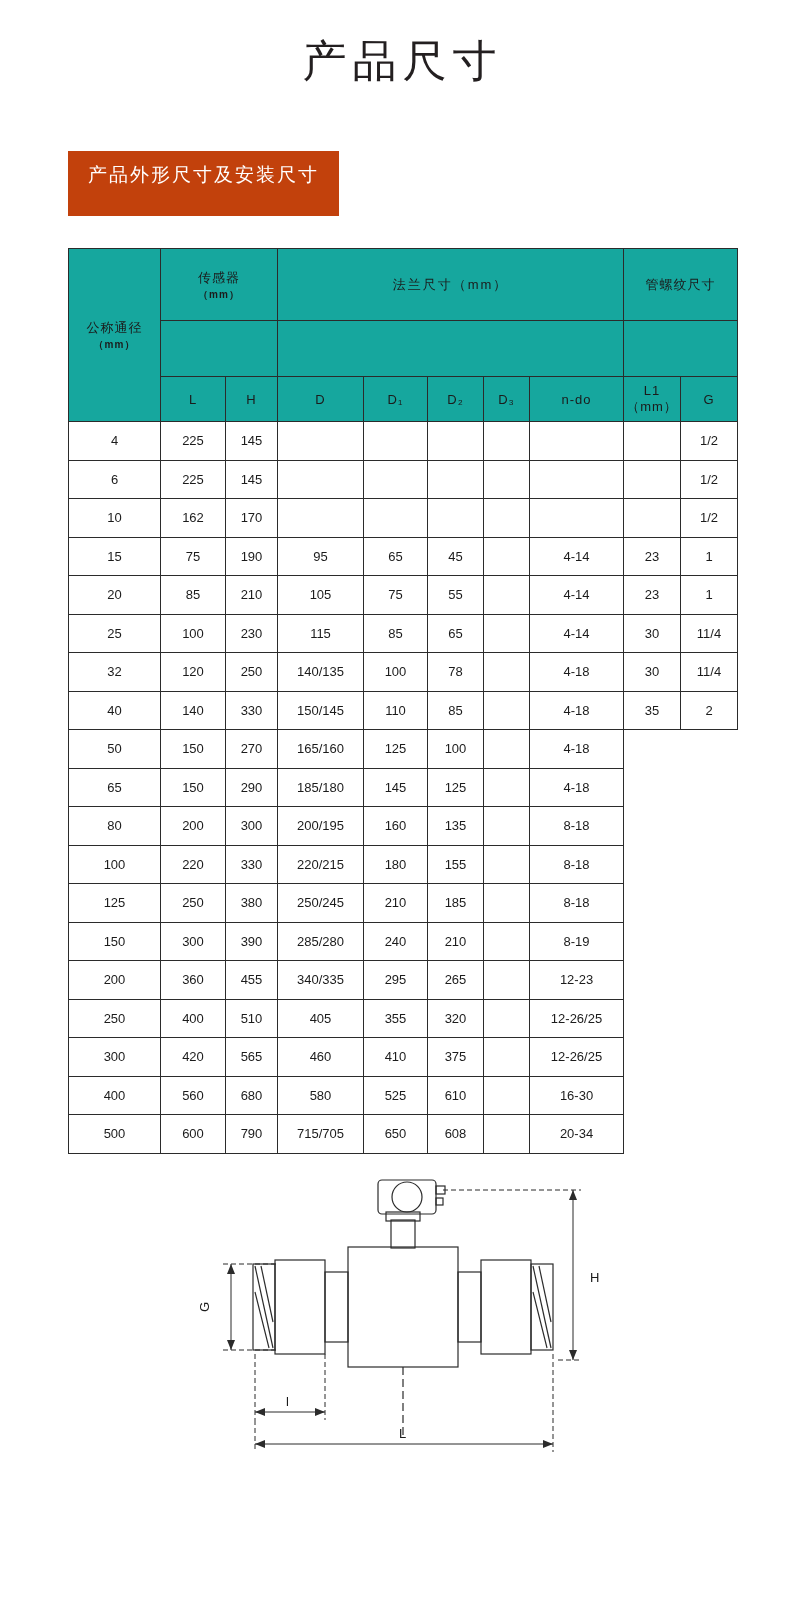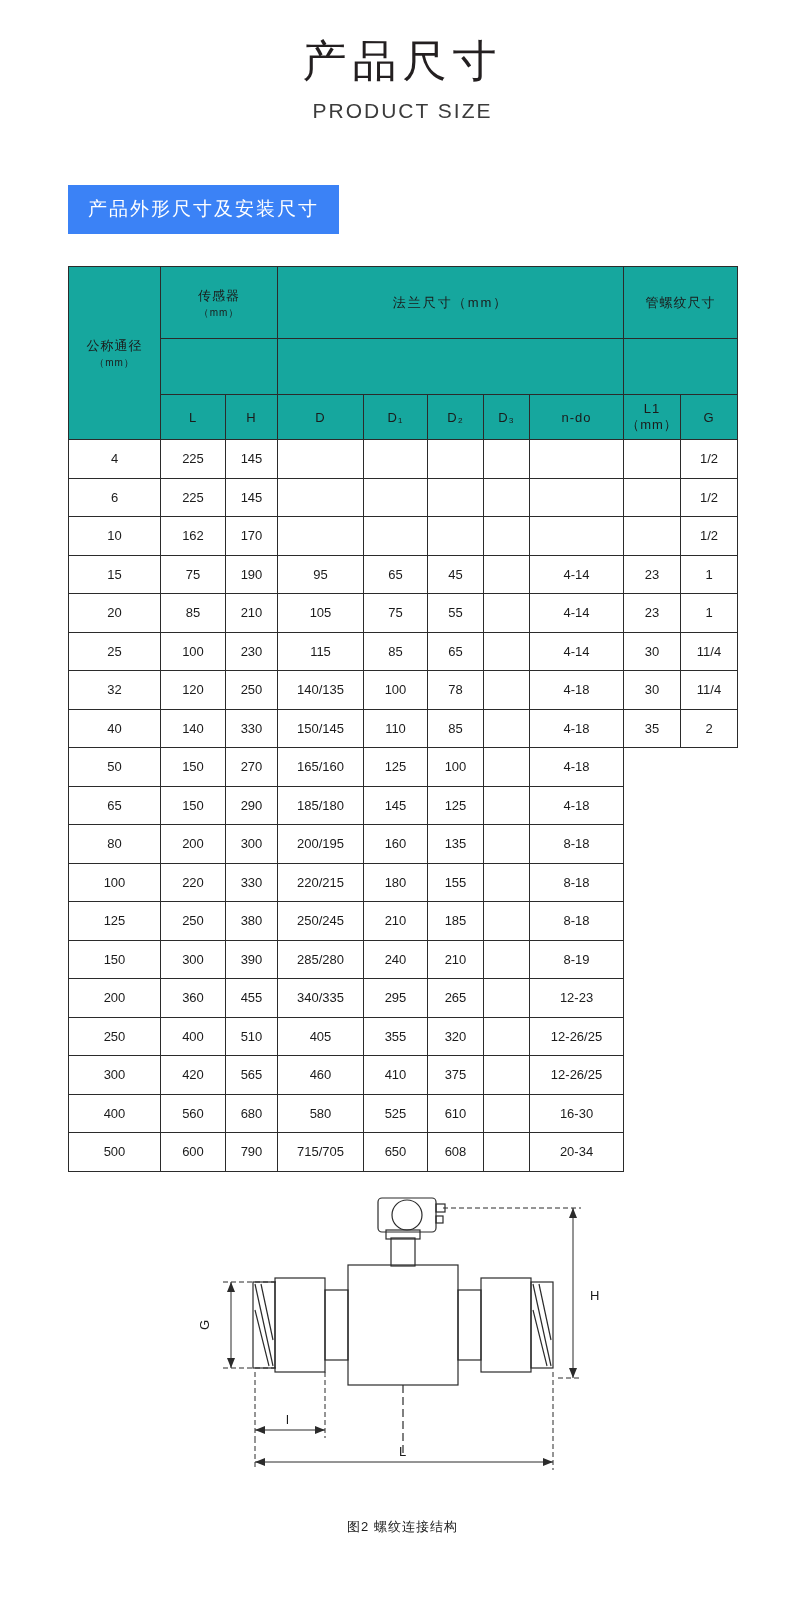--- a/index.html
+++ b/index.html
@@ -38,25 +38,25 @@
     margin-top: 10px;
     font-weight: normal;
   }
   
   .section-tag-wrap {
     margin-top: 62px;
     padding-left: 68px;
   }
   .section-tag {
     display: inline-block;
-    background: #3b82f6;
+    background: #c2410c;
     color: #ffffff;
     font-size: 19px;
     letter-spacing: 2px;
-    padding: 11px 20px 12px 20px;
+    padding: 11px 20px 28px 20px;
   }
   
   .table-wrap {
     margin-top: 32px;
     padding-left: 68px;
     padding-right: 68px;
   }
   table.size-table {
     border-collapse: collapse;
     width: 669px;
@@ -77,21 +77,21 @@
     font-size: 12.5px;
     letter-spacing: 1px;
   }
   th.h-nominal { height: 172px; font-size: 13px; line-height: 1.5; }
   th.h-sensor { height: 62px; font-size: 13px; line-height: 1.5; }
   th.h-flange { height: 62px; font-size: 13.5px; letter-spacing: 2px; }
   th.h-thread { height: 62px; font-size: 13.5px; letter-spacing: 1px; font-family: Liberation Serif, serif; }
   th.h-blank { height: 48px; }
   th.h-sub { height: 38px; font-size: 13px; }
   tbody td { height: 37.5px; font-size: 13.5px; }
-  .tiny { font-size: 10px; }
+  .tiny { font-size: 10px; font-weight: bold; }
   
   col.c0 { width: 92px; }
   col.c1 { width: 65px; }
   col.c2 { width: 52px; }
   col.c3 { width: 86px; }
   col.c4 { width: 64px; }
   col.c5 { width: 56px; }
   col.c6 { width: 46px; }
   col.c7 { width: 94px; }
   col.c8 { width: 57px; }
@@ -116,21 +116,20 @@
     fill: #1b1b1b;
   }
 </style>
 </head>
 <body>
 
 <div class="page">
 
   <div class="header">
     <h1 class="title-cn">产品尺寸</h1>
-    <div class="title-en">PRODUCT SIZE</div>
   </div>
 
   <div class="section-tag-wrap">
     <span class="section-tag">产品外形尺寸及安装尺寸</span>
   </div>
 
   <div class="table-wrap">
     <table class="size-table">
       <colgroup>
         <col class="c0">
@@ -466,16 +465,15 @@
         <polygon points="152,240 162,236 162,244"></polygon>
         <polygon points="222,240 212,236 212,244"></polygon>
         <polygon points="152,272 162,268 162,276"></polygon>
         <polygon points="450,272 440,268 440,276"></polygon>
       </g>
       <text class="fig-label" x="487" y="110">H</text>
       <text class="fig-label" x="106" y="140" transform="rotate(-90 106 140)">G</text>
       <text class="fig-label" x="183" y="234">l</text>
       <text class="fig-label" x="296" y="266">L</text>
     </svg>
-    <div class="figure-caption">图2  螺纹连接结构</div>
   </div>
 
 </div>
 
 </body></html>

